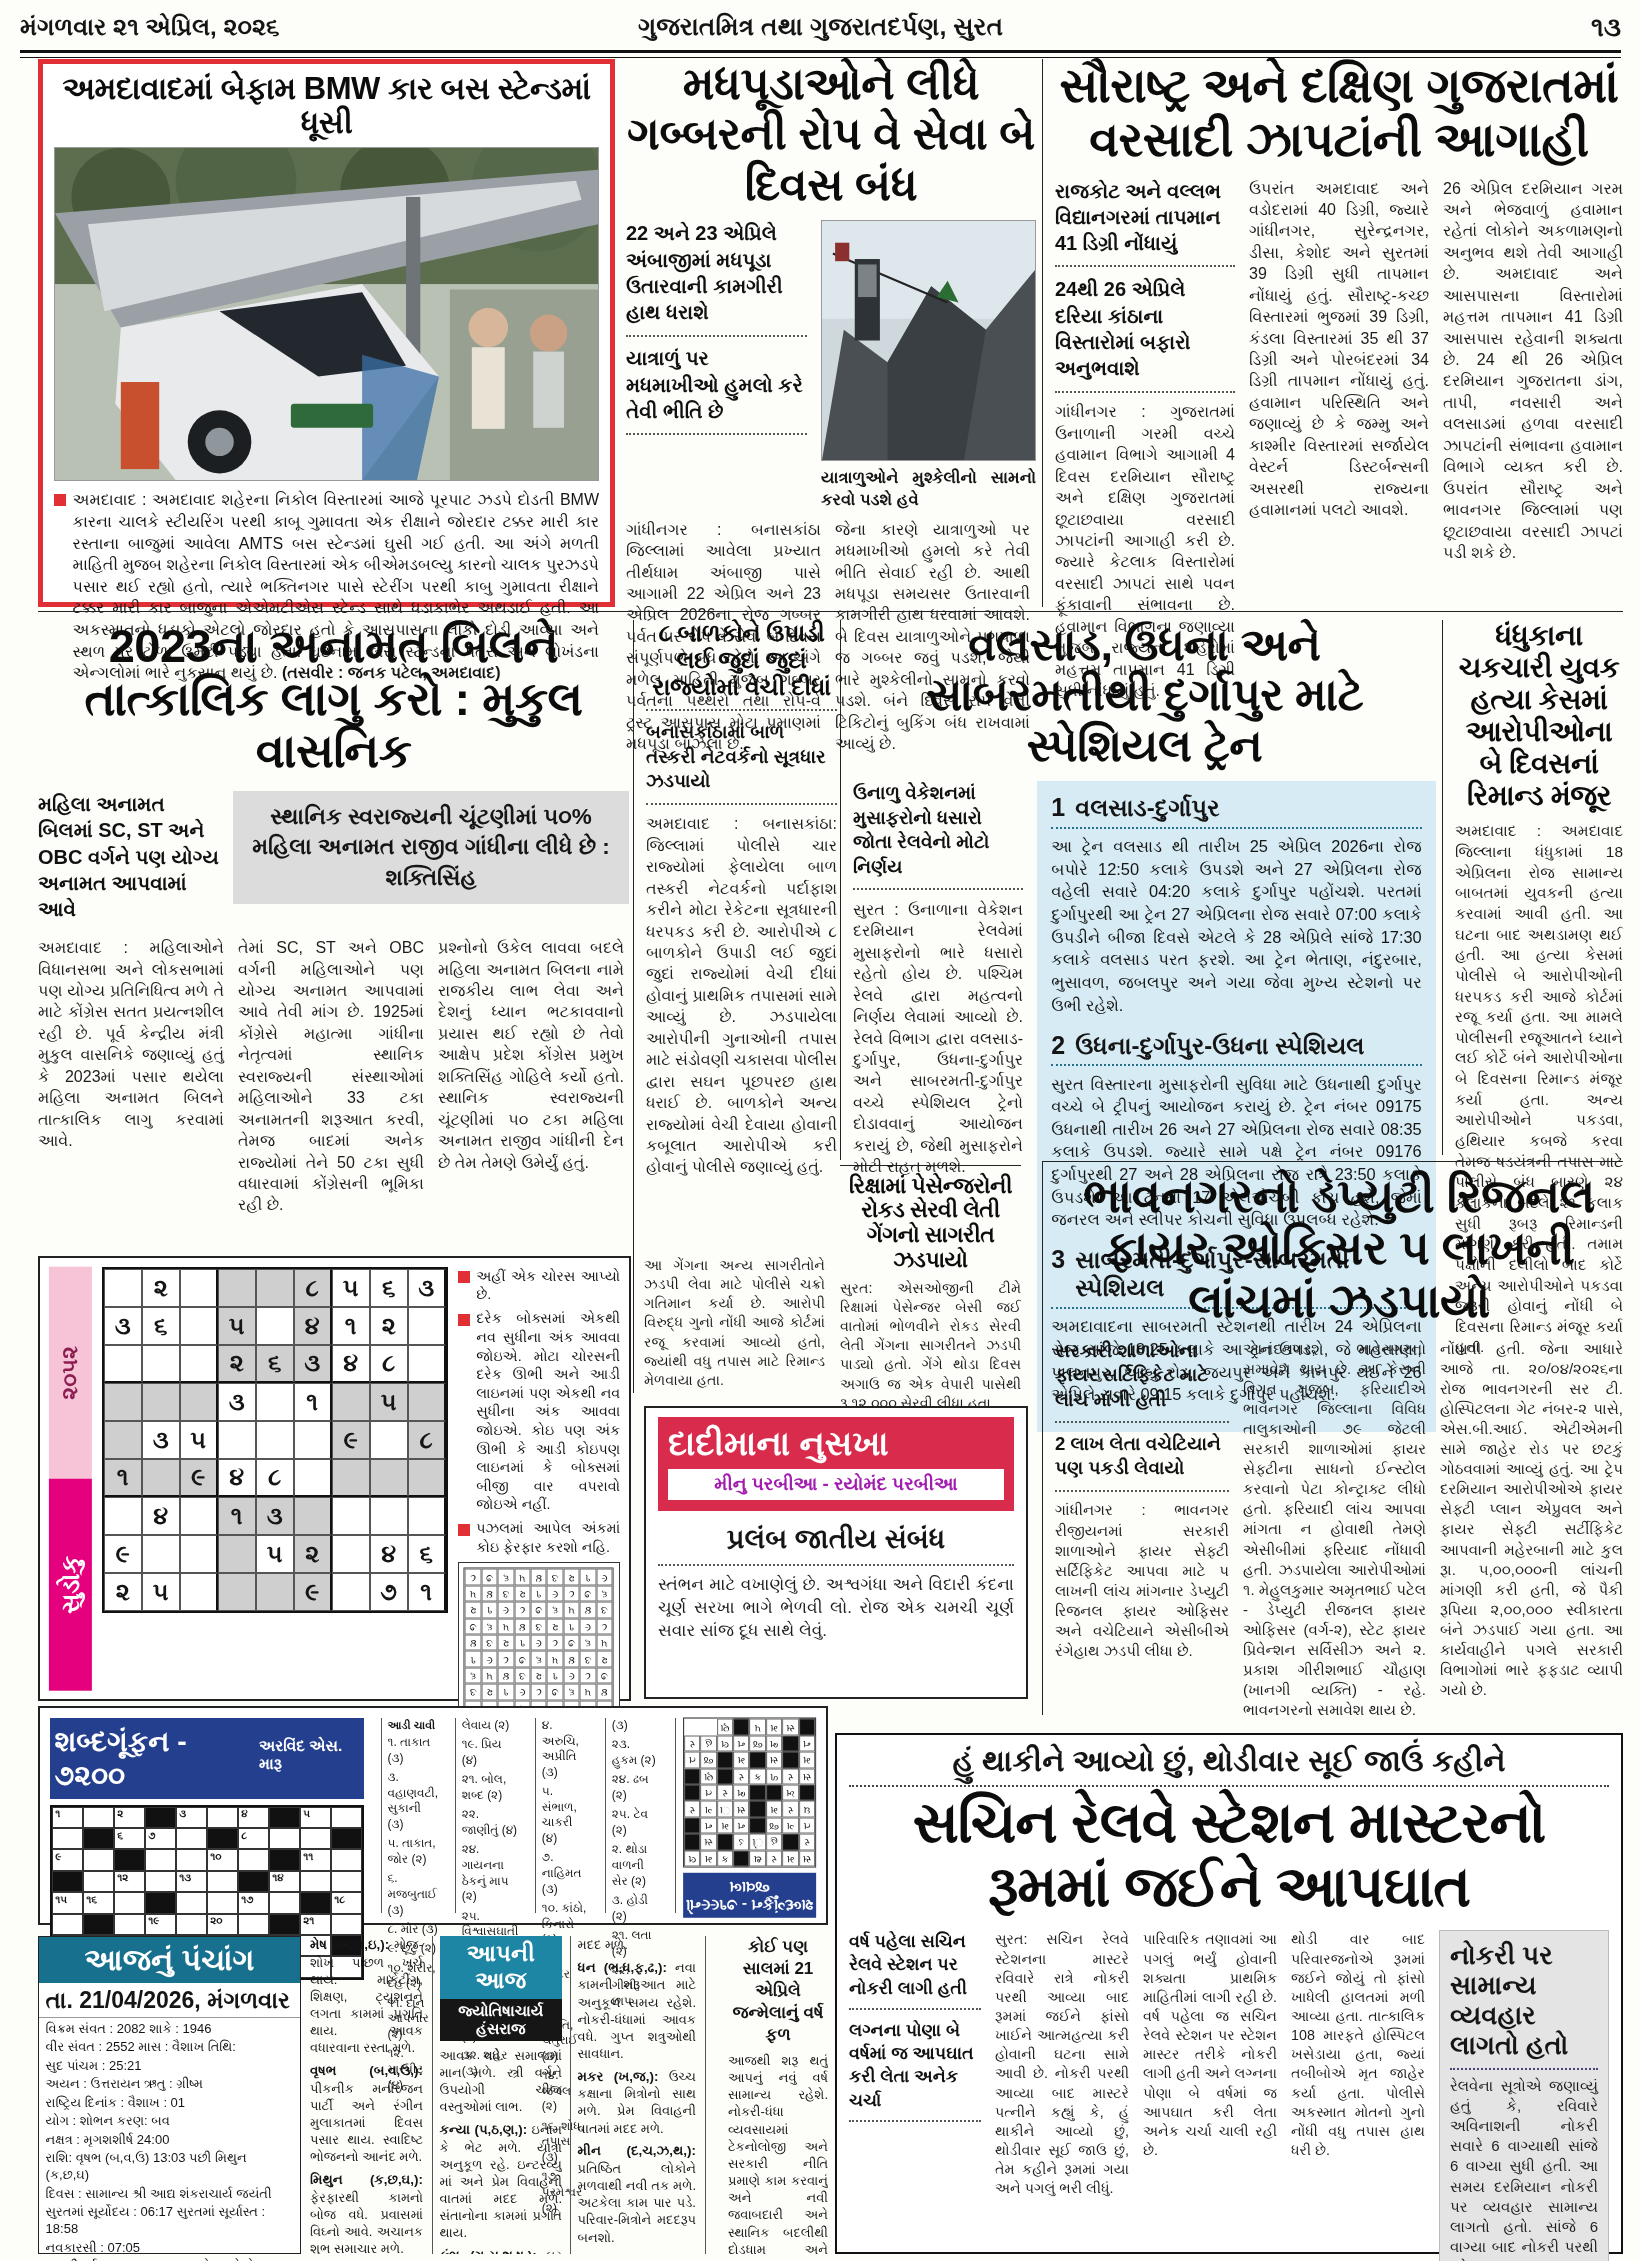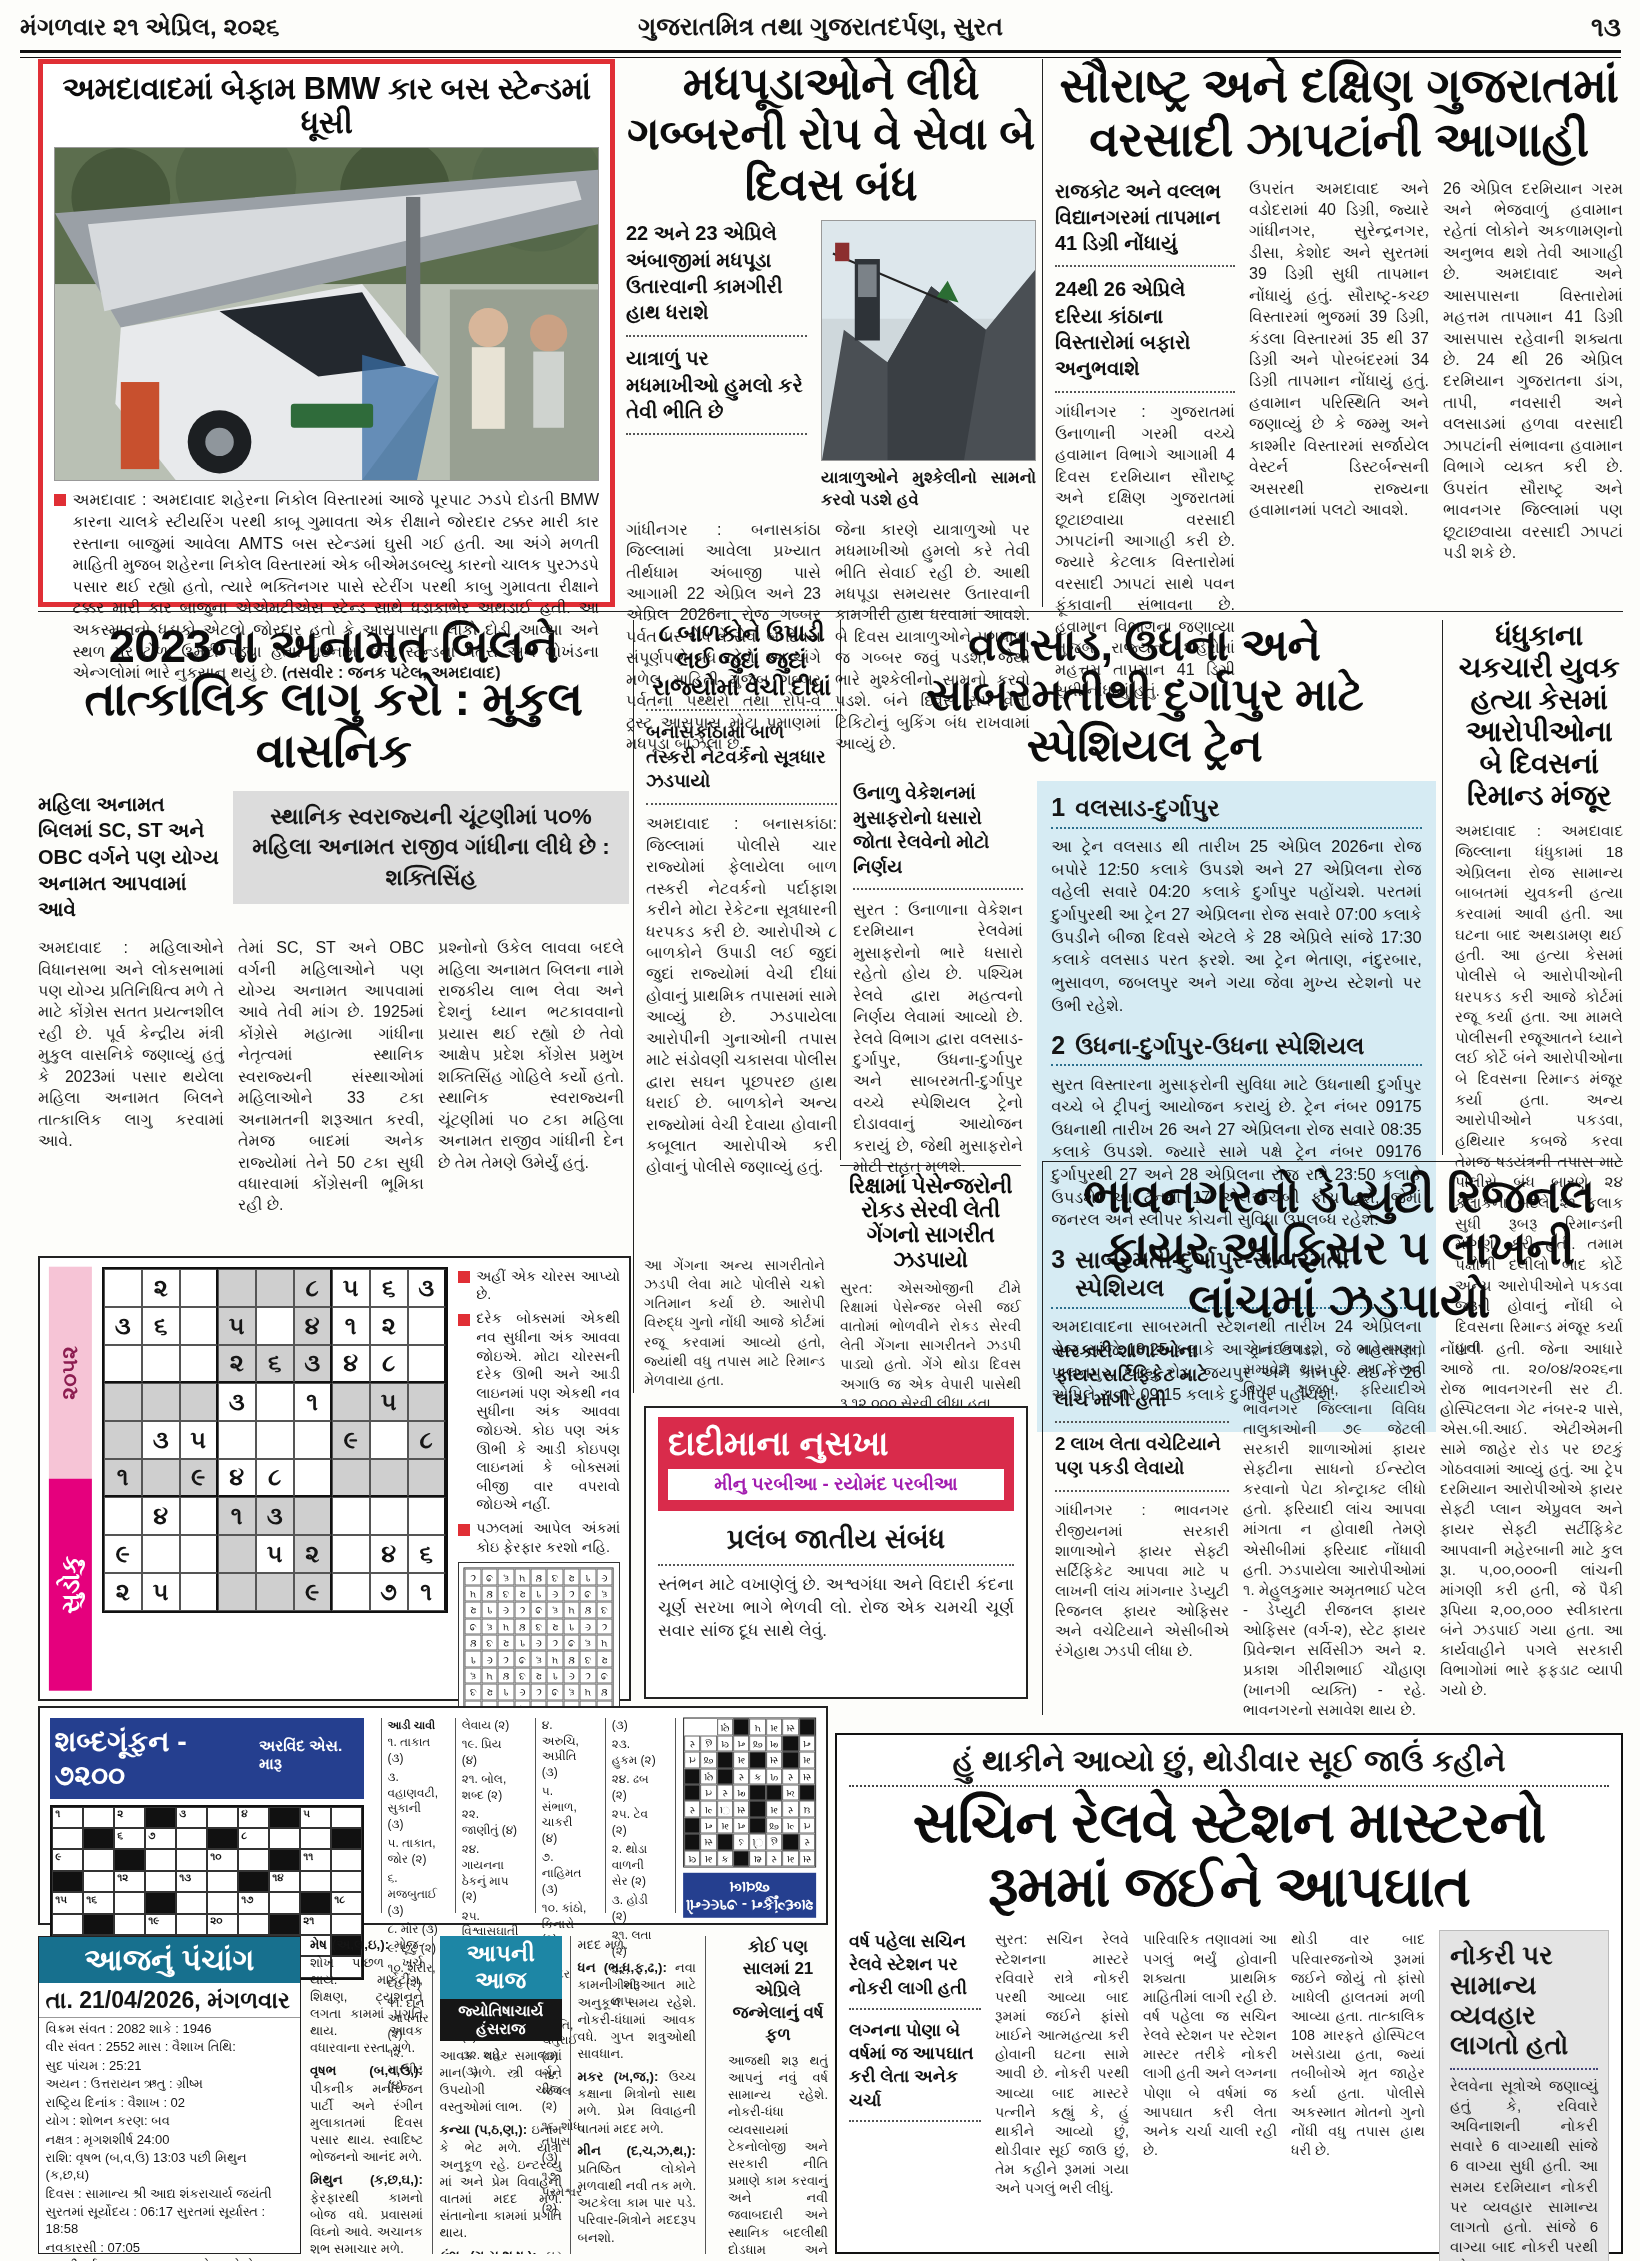--- a/index.html
+++ b/index.html
@@ -742,21 +742,21 @@
   </div>
 
   <div class="abs panbox" style="left:38px;top:1936px;width:263px;height:318px">
     <div class="pan-head">આજનું પંચાંગ</div>
     <div class="pan-date">તા. 21/04/2026, મંગળવાર</div>
     <div class="pan-rows">
         <div class="pline">વિક્રમ સંવત : 2082        શાકે : 1946</div>
         <div class="pline">વીર સંવત : 2552   માસ : વૈશાખ  તિથિ:</div>
         <div class="pline">સુદ પાંચમ : 25:21</div>
         <div class="pline">અયન : ઉત્તરાયન  ઋતુ : ગ્રીષ્મ</div>
-        <div class="pline">રાષ્ટ્રિય દિનાંક : વૈશાખ : 02</div>
+        <div class="pline">રાષ્ટ્રિય દિનાંક : વૈશાખ : 01</div>
         <div class="pline">યોગ : શોભન             કરણ: બવ</div>
         <div class="pline">નક્ષત્ર : મૃગશશીર્ષ 24:00</div>
         <div class="pline">રાશિ: વૃષભ (બ,વ,ઉ) 13:03 પછી મિથુન (ક,છ,ઘ)</div>
         <div class="pline">દિવસ : સામાન્ય શ્રી આદ્ય શંકરાચાર્ય જયંતી</div>
         <div class="pline">સુરતમાં સૂર્યોદય : 06:17  સુરતમાં સૂર્યાસ્ત : 18:58</div>
         <div class="pline">નવકારસી : 07:05</div>
         <div class="pline">પારસી વર્ષ : 1395 આદર માસનો 10મો રોજ</div>
         <div class="pline">મુસલમાન વર્ષ : 1447 જિલ્કાદ માસનો 03જો રોજ</div>
       </div>
   </div>

